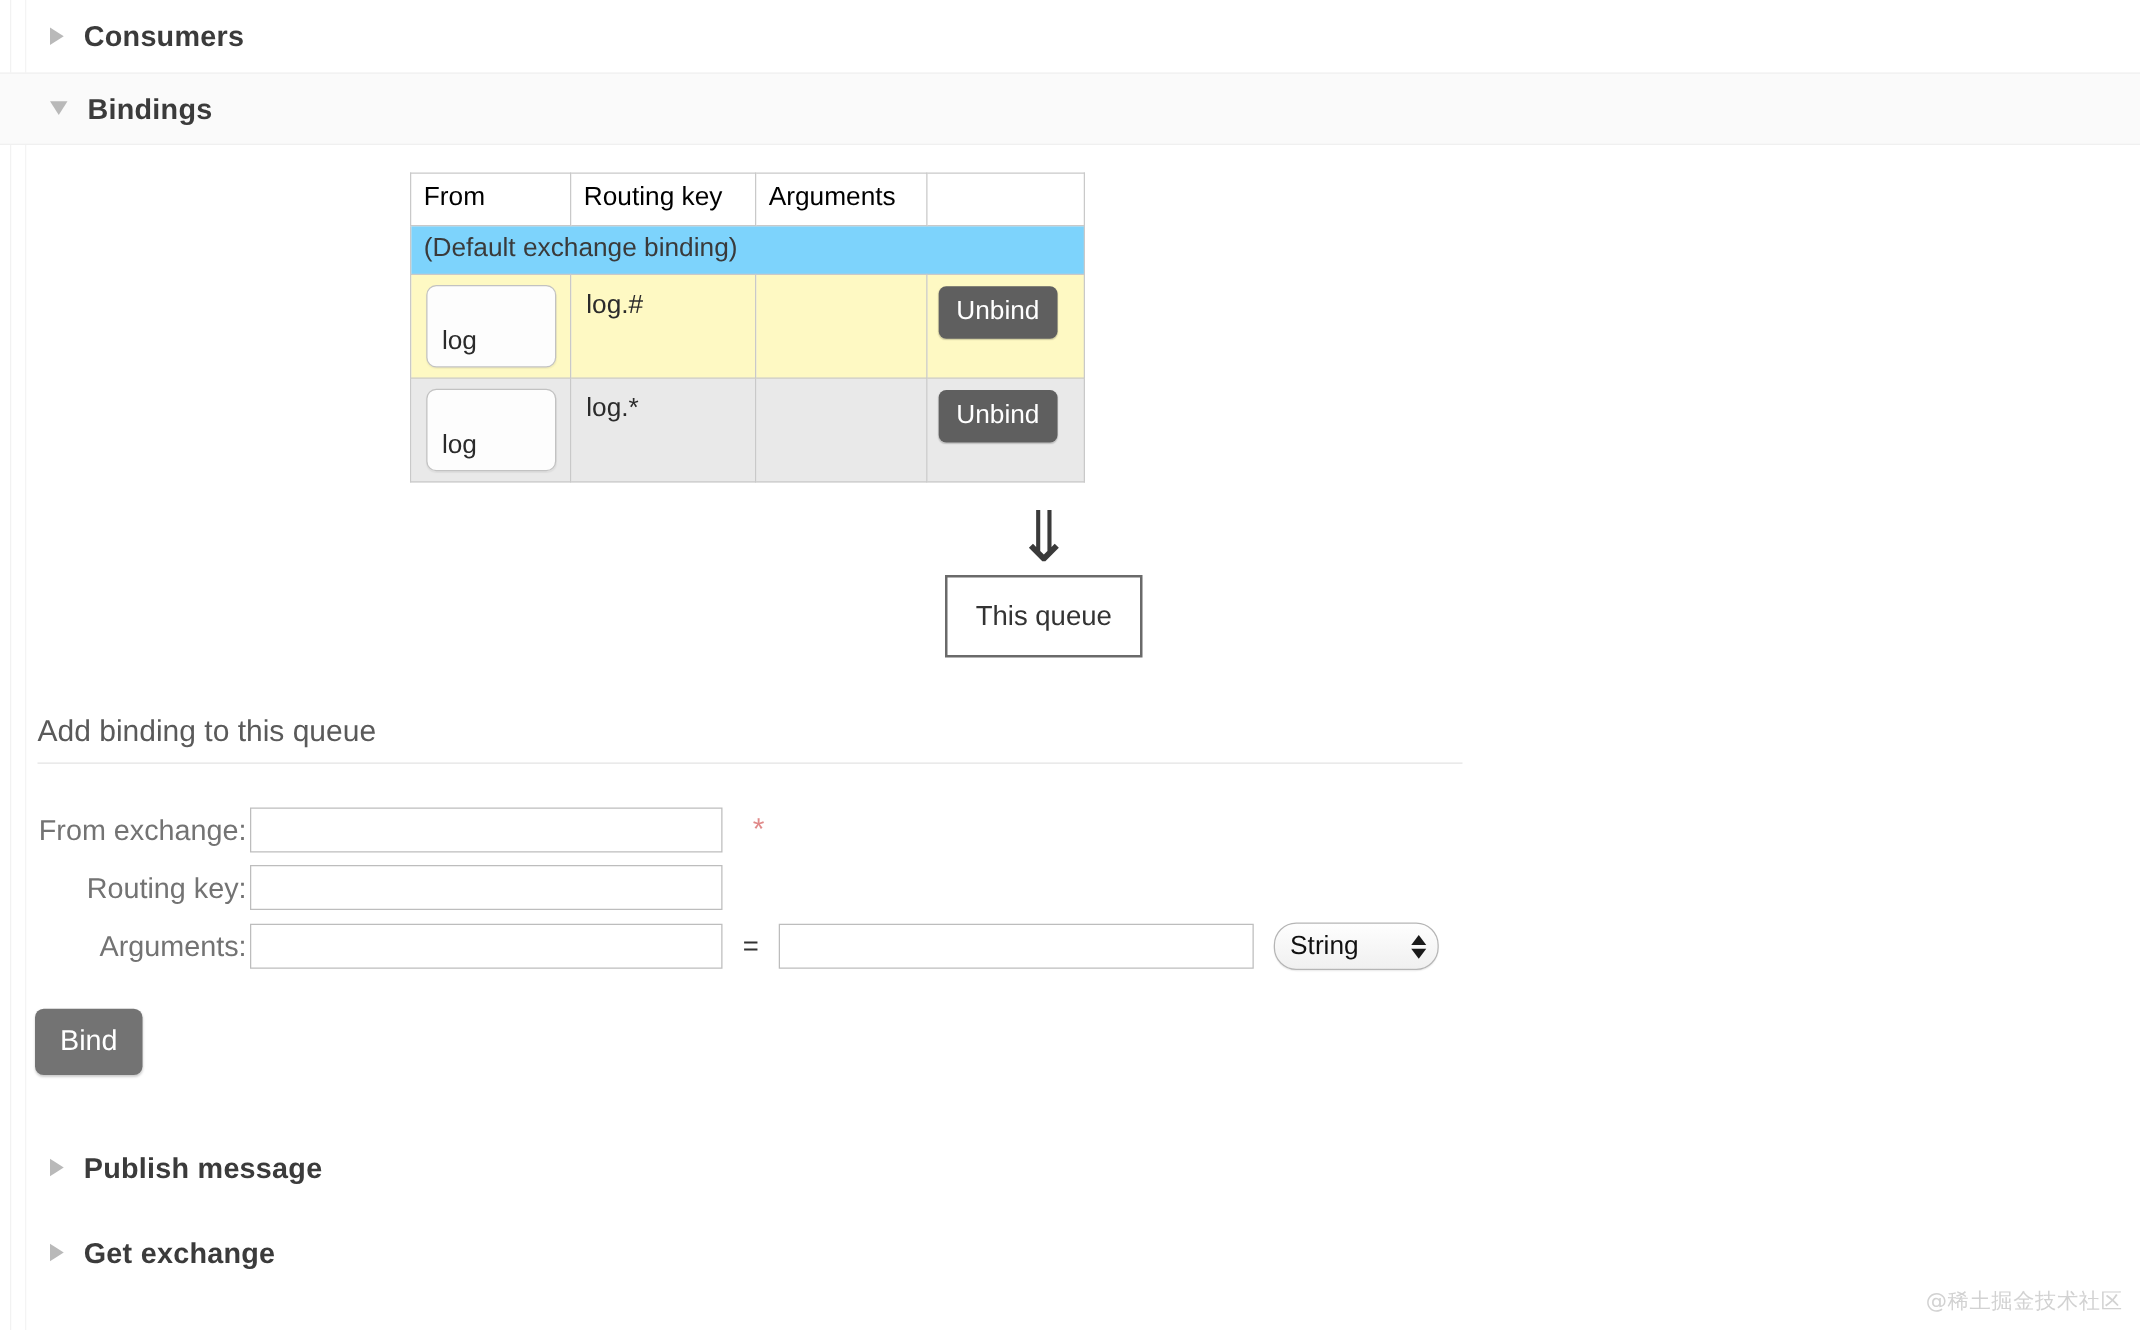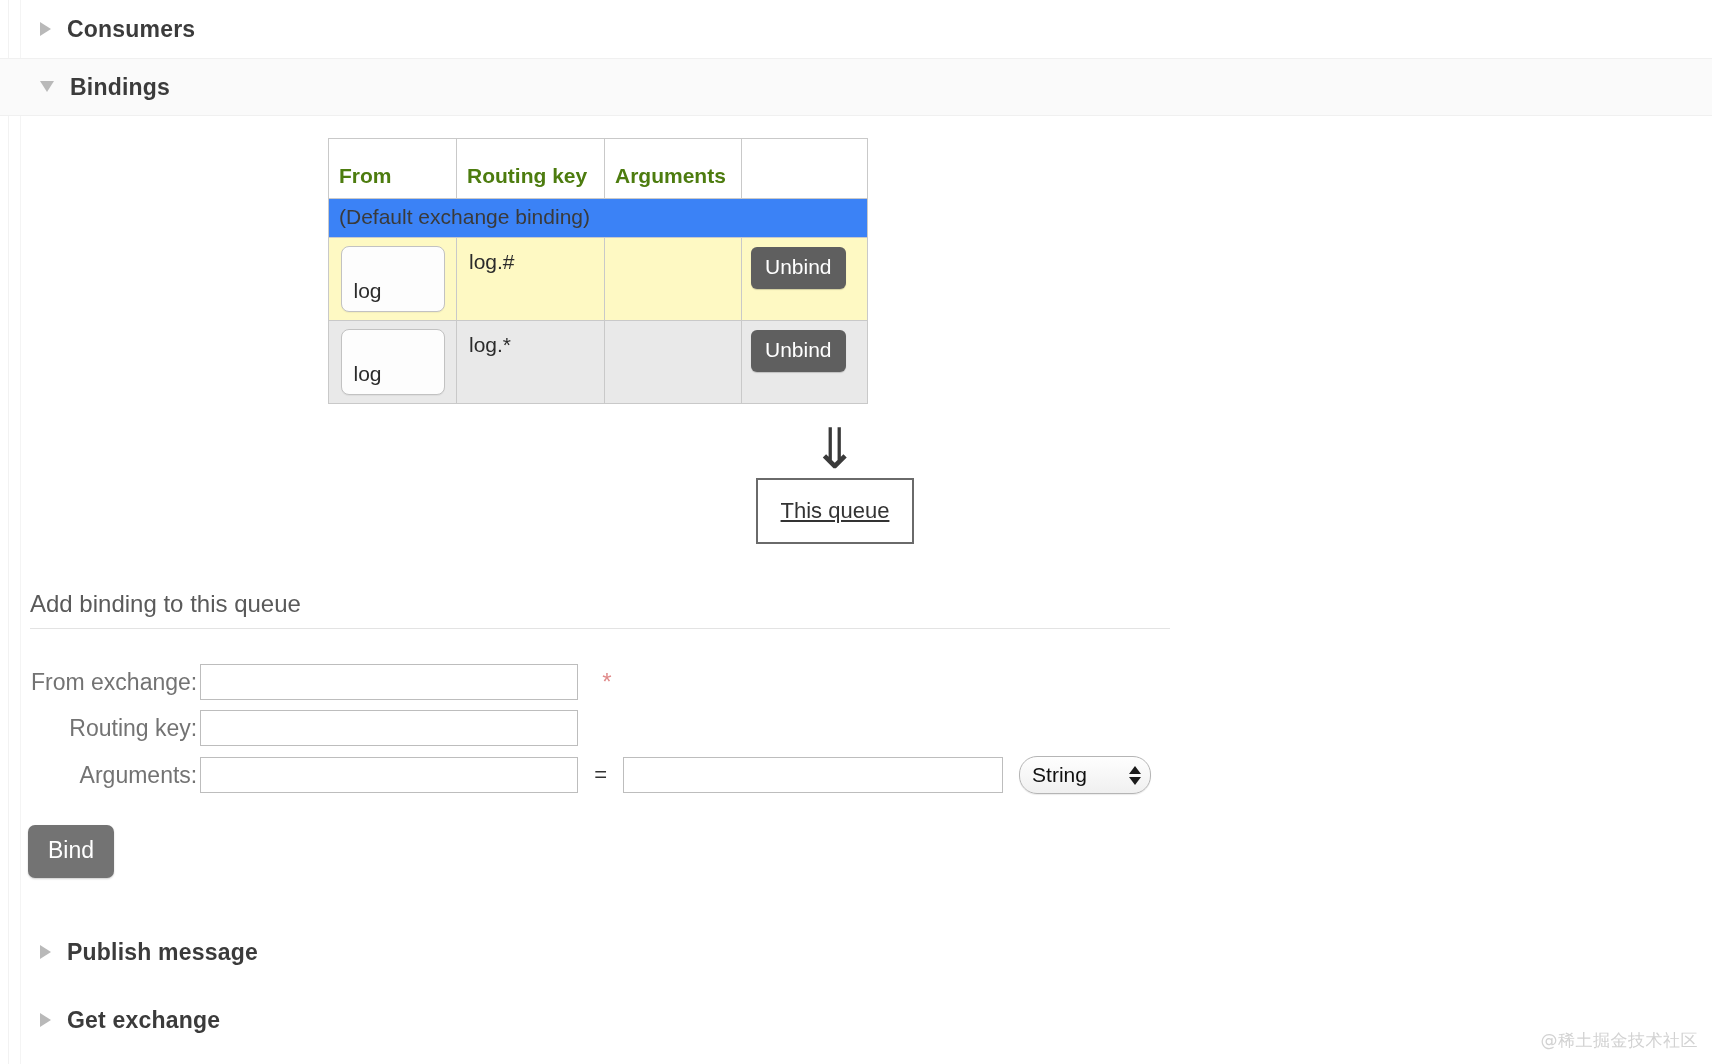--- a/index.html
+++ b/index.html
@@ -75,37 +75,37 @@
   .bindings-wrap {
     margin-top: 22px;
     padding-left: 328px;
   }
   table.bindings {
     border-collapse: collapse;
     table-layout: fixed;
     font-size: 21px;
   }
   table.bindings th {
-    font-weight: bold;
+    font-weight: normal;
     text-align: left;
-    padding: 22px 10px 7px 10px;
+    padding: 4px 10px 7px 10px;
     border: 1px solid #c9c9c9;
     background: #ffffff;
-    color: #4d7c0f;
+    color: #000000;
     vertical-align: middle;
     height: 30px;
   }
   .col-from   { width: 128px; }
   .col-rk     { width: 148px; }
   .col-args   { width: 137px; }
   .col-act    { width: 126px; }
 
   td.default-row {
     border: 1px solid #c9c9c9;
-    background: #3b82f6;
+    background: #7dd3fc;
     padding: 6px 10px 8px 10px;
     color: #3a3a3a;
     font-size: 21px;
   }
 
   table.bindings td.cell {
     border: 1px solid #c9c9c9;
     padding: 0;
     vertical-align: top;
   }
@@ -176,21 +176,20 @@
     width: 158px;
     height: 66px;
     border: 2px solid #6a6a6a;
     display: flex;
     align-items: center;
     justify-content: center;
     font-size: 22px;
     color: #333333;
     background: #ffffff;
     box-sizing: border-box;
-    text-decoration: underline;
   }
 
   
   .form-section {
     margin-top: 46px;
     padding-left: 30px;
   }
   .form-heading {
     font-size: 24px;
     color: #5a5a5a;

